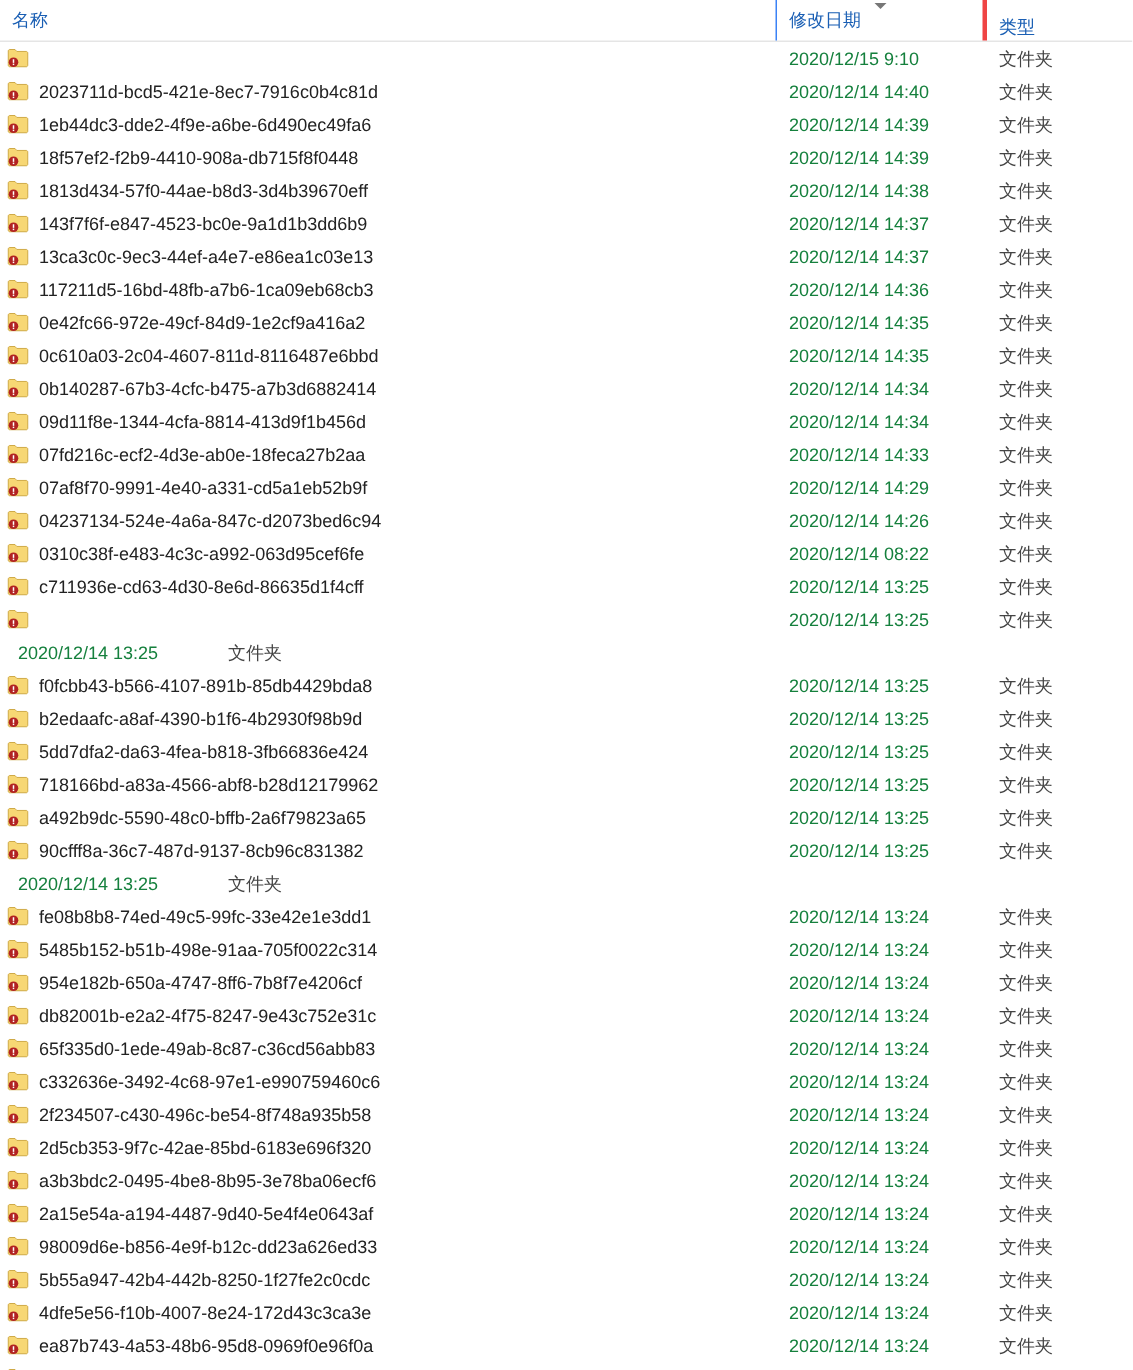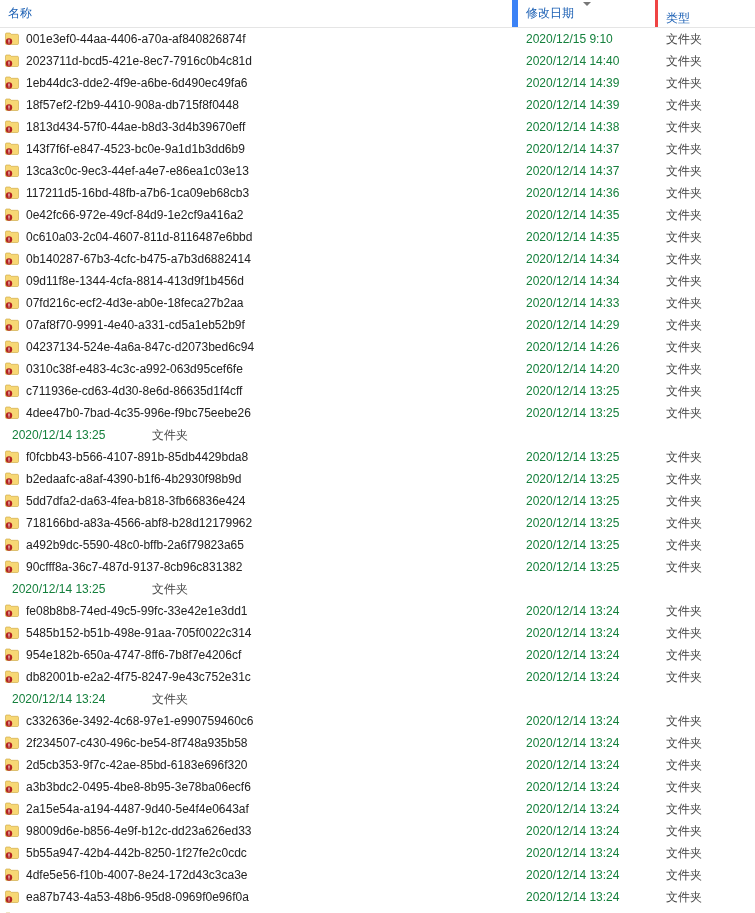--- a/index.html
+++ b/index.html
@@ -13,21 +13,21 @@
     overflow: hidden;
   }
   .header {
     display: flex;
     border-bottom: 1px solid #e5e5e5;
     height: 28px;
     align-items: center;
     color: #1a5fb4;
     user-select: none;
   }
-  .col-name-h { width: 518px; padding-left: 8px; display:flex; align-items:center; height:100%; border-right:6px solid #3b82f6;text-align:center;}
+  .col-name-h { width: 518px; padding-left: 8px; display:flex; align-items:center; height:100%; border-right:1px solid #3b82f6;text-align:center;}
   .col-date-h { width: 140px; padding-left: 8px; display:flex; align-items:center; height:100%; border-right:3px solid #ef4444; position:relative;}
   .col-type-h { flex:1; padding-left: 8px; display:flex; align-items:flex-end; height:100%;}
   .sort-arrow {
     position:absolute;
     top: 2px;
     left: 50%;
     transform: translateX(-50%);
     width:0;height:0;
     border-left:4px solid transparent;
     border-right:4px solid transparent;
@@ -72,21 +72,20 @@
     <div class="row">
       <div class="col-name">
         <span class="icon">
           <svg viewBox="0 0 16 16">
   <path d="M1.5 3 C1.5 2.4 2 2 2.5 2 L6 2 L7.2 3.3 L13.5 3.3 C14.1 3.3 14.5 3.8 14.5 4.3 L14.5 12.5 C14.5 13.1 14 13.5 13.5 13.5 L2.5 13.5 C2 13.5 1.5 13.1 1.5 12.5 Z" fill="#f7d774" stroke="#c9a33b" stroke-width="0.6"></path>
   <circle cx="5" cy="10.5" r="3.2" fill="#b22222"></circle>
   <rect x="4.5" y="8.5" width="1" height="2.4" fill="#fff"></rect>
   <rect x="4.5" y="11.4" width="1" height="1" fill="#fff"></rect>
 </svg>
         </span>
-        <span class="name-text">001e3ef0-44aa-4406-a70a-af840826874f</span>
       </div>
       <div class="col-date">2020/12/15 9:10</div>
       <div class="col-type">文件夹</div>
     </div>
     <div class="row">
       <div class="col-name">
         <span class="icon">
           <svg viewBox="0 0 16 16">
   <path d="M1.5 3 C1.5 2.4 2 2 2.5 2 L6 2 L7.2 3.3 L13.5 3.3 C14.1 3.3 14.5 3.8 14.5 4.3 L14.5 12.5 C14.5 13.1 14 13.5 13.5 13.5 L2.5 13.5 C2 13.5 1.5 13.1 1.5 12.5 Z" fill="#f7d774" stroke="#c9a33b" stroke-width="0.6"></path>
   <circle cx="5" cy="10.5" r="3.2" fill="#b22222"></circle>
@@ -299,21 +298,21 @@
         <span class="icon">
           <svg viewBox="0 0 16 16">
   <path d="M1.5 3 C1.5 2.4 2 2 2.5 2 L6 2 L7.2 3.3 L13.5 3.3 C14.1 3.3 14.5 3.8 14.5 4.3 L14.5 12.5 C14.5 13.1 14 13.5 13.5 13.5 L2.5 13.5 C2 13.5 1.5 13.1 1.5 12.5 Z" fill="#f7d774" stroke="#c9a33b" stroke-width="0.6"></path>
   <circle cx="5" cy="10.5" r="3.2" fill="#b22222"></circle>
   <rect x="4.5" y="8.5" width="1" height="2.4" fill="#fff"></rect>
   <rect x="4.5" y="11.4" width="1" height="1" fill="#fff"></rect>
 </svg>
         </span>
         <span class="name-text">0310c38f-e483-4c3c-a992-063d95cef6fe</span>
       </div>
-      <div class="col-date">2020/12/14 14:20</div>
+      <div class="col-date">2020/12/14 08:22</div>
       <div class="col-type">文件夹</div>
     </div>
     <div class="row">
       <div class="col-name">
         <span class="icon">
           <svg viewBox="0 0 16 16">
   <path d="M1.5 3 C1.5 2.4 2 2 2.5 2 L6 2 L7.2 3.3 L13.5 3.3 C14.1 3.3 14.5 3.8 14.5 4.3 L14.5 12.5 C14.5 13.1 14 13.5 13.5 13.5 L2.5 13.5 C2 13.5 1.5 13.1 1.5 12.5 Z" fill="#f7d774" stroke="#c9a33b" stroke-width="0.6"></path>
   <circle cx="5" cy="10.5" r="3.2" fill="#b22222"></circle>
   <rect x="4.5" y="8.5" width="1" height="2.4" fill="#fff"></rect>
   <rect x="4.5" y="11.4" width="1" height="1" fill="#fff"></rect>
@@ -327,21 +326,20 @@
     <div class="row">
       <div class="col-name">
         <span class="icon">
           <svg viewBox="0 0 16 16">
   <path d="M1.5 3 C1.5 2.4 2 2 2.5 2 L6 2 L7.2 3.3 L13.5 3.3 C14.1 3.3 14.5 3.8 14.5 4.3 L14.5 12.5 C14.5 13.1 14 13.5 13.5 13.5 L2.5 13.5 C2 13.5 1.5 13.1 1.5 12.5 Z" fill="#f7d774" stroke="#c9a33b" stroke-width="0.6"></path>
   <circle cx="5" cy="10.5" r="3.2" fill="#b22222"></circle>
   <rect x="4.5" y="8.5" width="1" height="2.4" fill="#fff"></rect>
   <rect x="4.5" y="11.4" width="1" height="1" fill="#fff"></rect>
 </svg>
         </span>
-        <span class="name-text">4dee47b0-7bad-4c35-996e-f9bc75eebe26</span>
       </div>
       <div class="col-date">2020/12/14 13:25</div>
       <div class="col-type">文件夹</div>
     </div>
     <div class="row">
       <div class="col-date">2020/12/14 13:25</div>
       <div class="col-type">文件夹</div>
     </div>
     <div class="row">
       <div class="col-name">
@@ -491,20 +489,31 @@
   <rect x="4.5" y="8.5" width="1" height="2.4" fill="#fff"></rect>
   <rect x="4.5" y="11.4" width="1" height="1" fill="#fff"></rect>
 </svg>
         </span>
         <span class="name-text">db82001b-e2a2-4f75-8247-9e43c752e31c</span>
       </div>
       <div class="col-date">2020/12/14 13:24</div>
       <div class="col-type">文件夹</div>
     </div>
     <div class="row">
+      <div class="col-name">
+        <span class="icon">
+          <svg viewBox="0 0 16 16">
+  <path d="M1.5 3 C1.5 2.4 2 2 2.5 2 L6 2 L7.2 3.3 L13.5 3.3 C14.1 3.3 14.5 3.8 14.5 4.3 L14.5 12.5 C14.5 13.1 14 13.5 13.5 13.5 L2.5 13.5 C2 13.5 1.5 13.1 1.5 12.5 Z" fill="#f7d774" stroke="#c9a33b" stroke-width="0.6"></path>
+  <circle cx="5" cy="10.5" r="3.2" fill="#b22222"></circle>
+  <rect x="4.5" y="8.5" width="1" height="2.4" fill="#fff"></rect>
+  <rect x="4.5" y="11.4" width="1" height="1" fill="#fff"></rect>
+</svg>
+        </span>
+        <span class="name-text">65f335d0-1ede-49ab-8c87-c36cd56abb83</span>
+      </div>
       <div class="col-date">2020/12/14 13:24</div>
       <div class="col-type">文件夹</div>
     </div>
     <div class="row">
       <div class="col-name">
         <span class="icon">
           <svg viewBox="0 0 16 16">
   <path d="M1.5 3 C1.5 2.4 2 2 2.5 2 L6 2 L7.2 3.3 L13.5 3.3 C14.1 3.3 14.5 3.8 14.5 4.3 L14.5 12.5 C14.5 13.1 14 13.5 13.5 13.5 L2.5 13.5 C2 13.5 1.5 13.1 1.5 12.5 Z" fill="#f7d774" stroke="#c9a33b" stroke-width="0.6"></path>
   <circle cx="5" cy="10.5" r="3.2" fill="#b22222"></circle>
   <rect x="4.5" y="8.5" width="1" height="2.4" fill="#fff"></rect>

